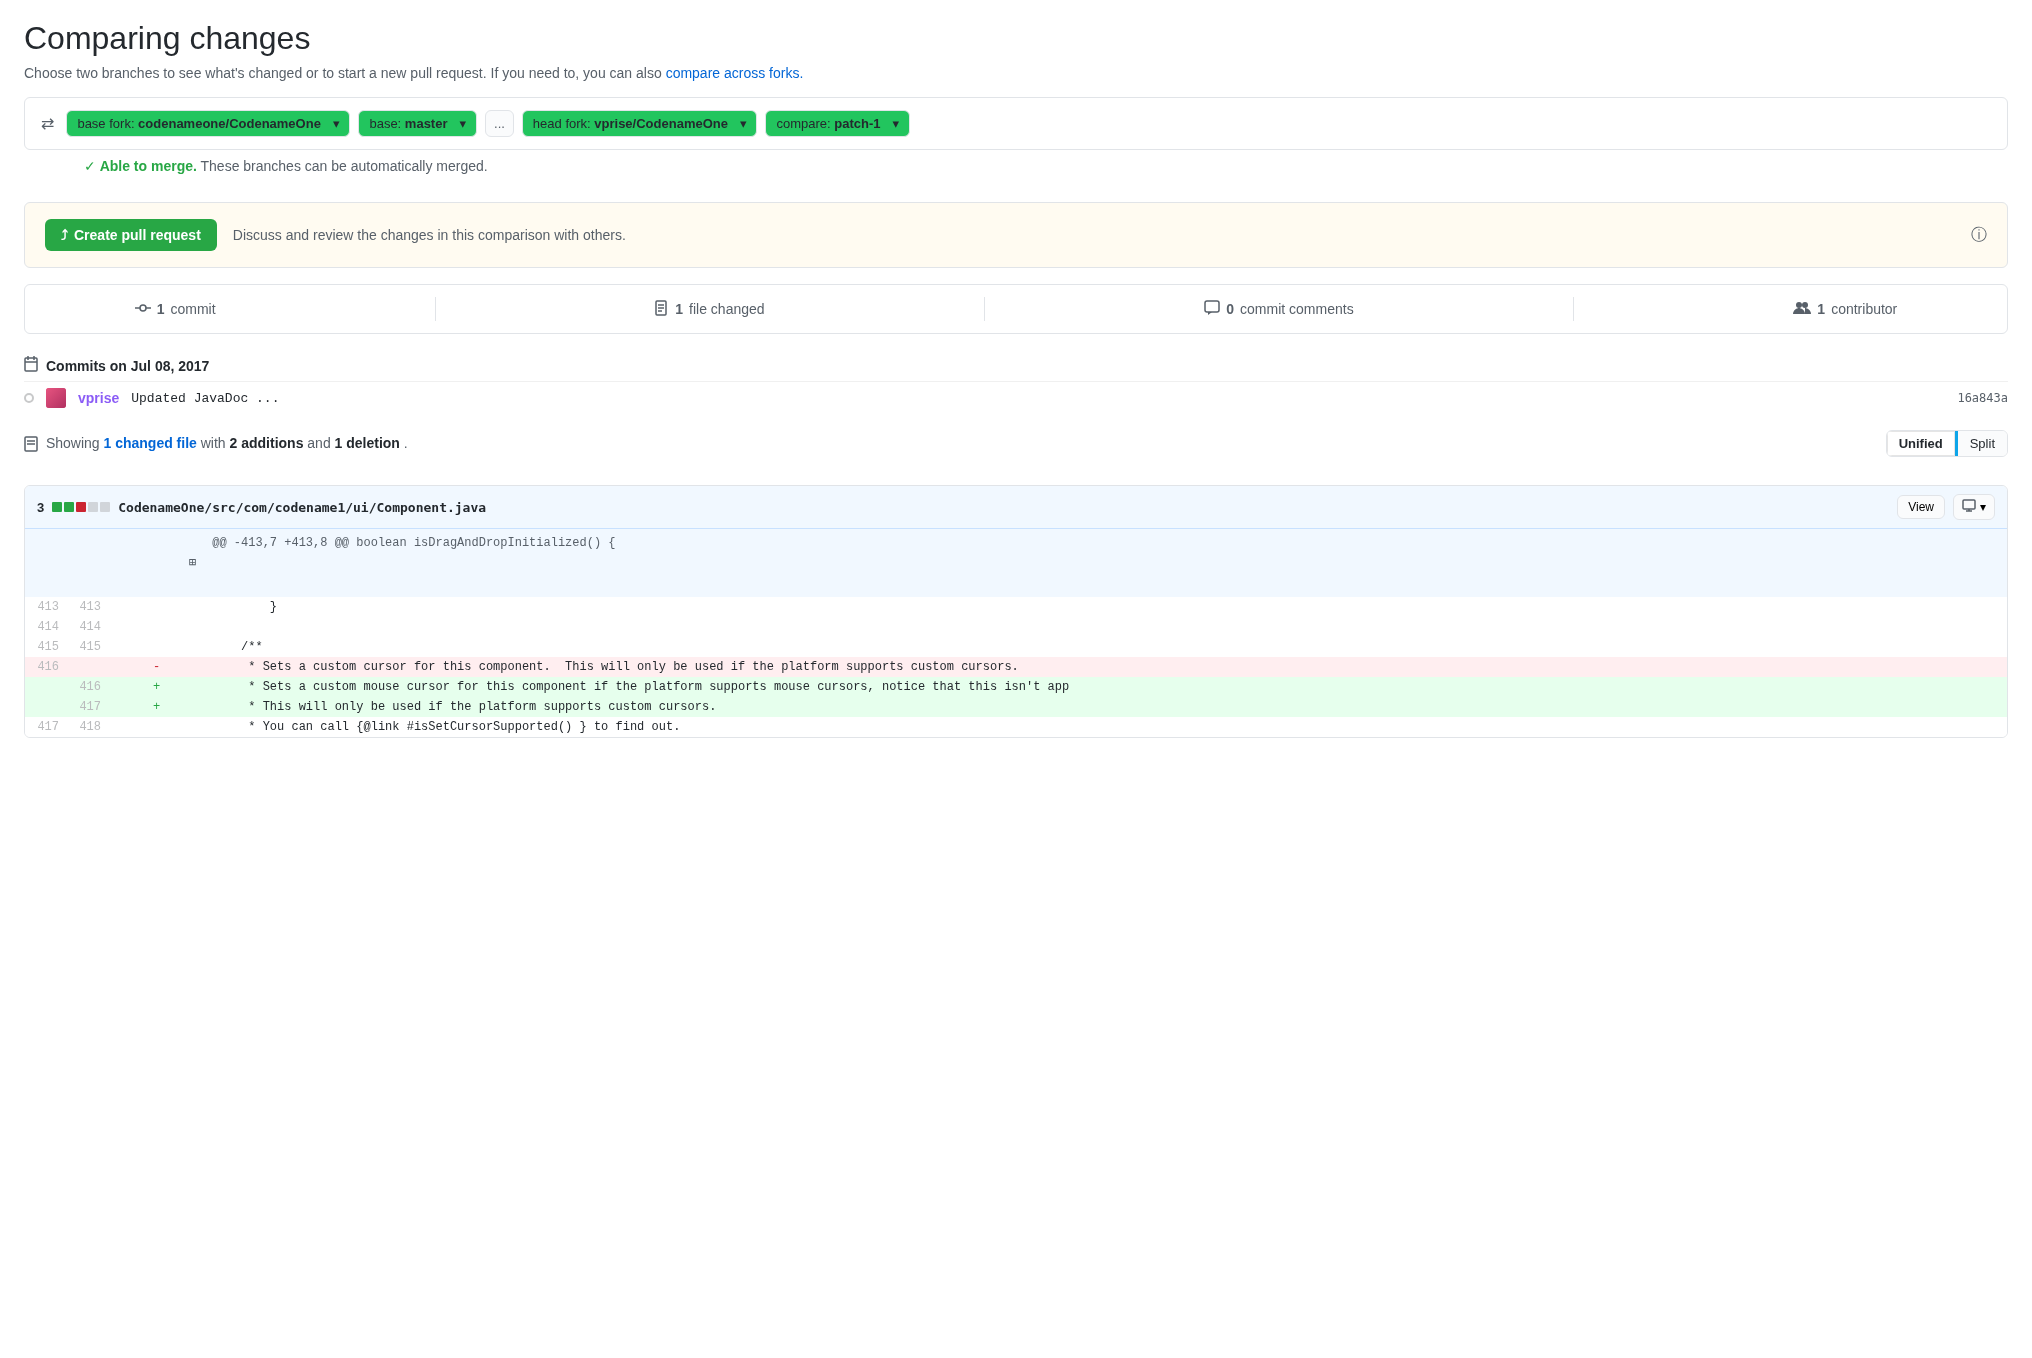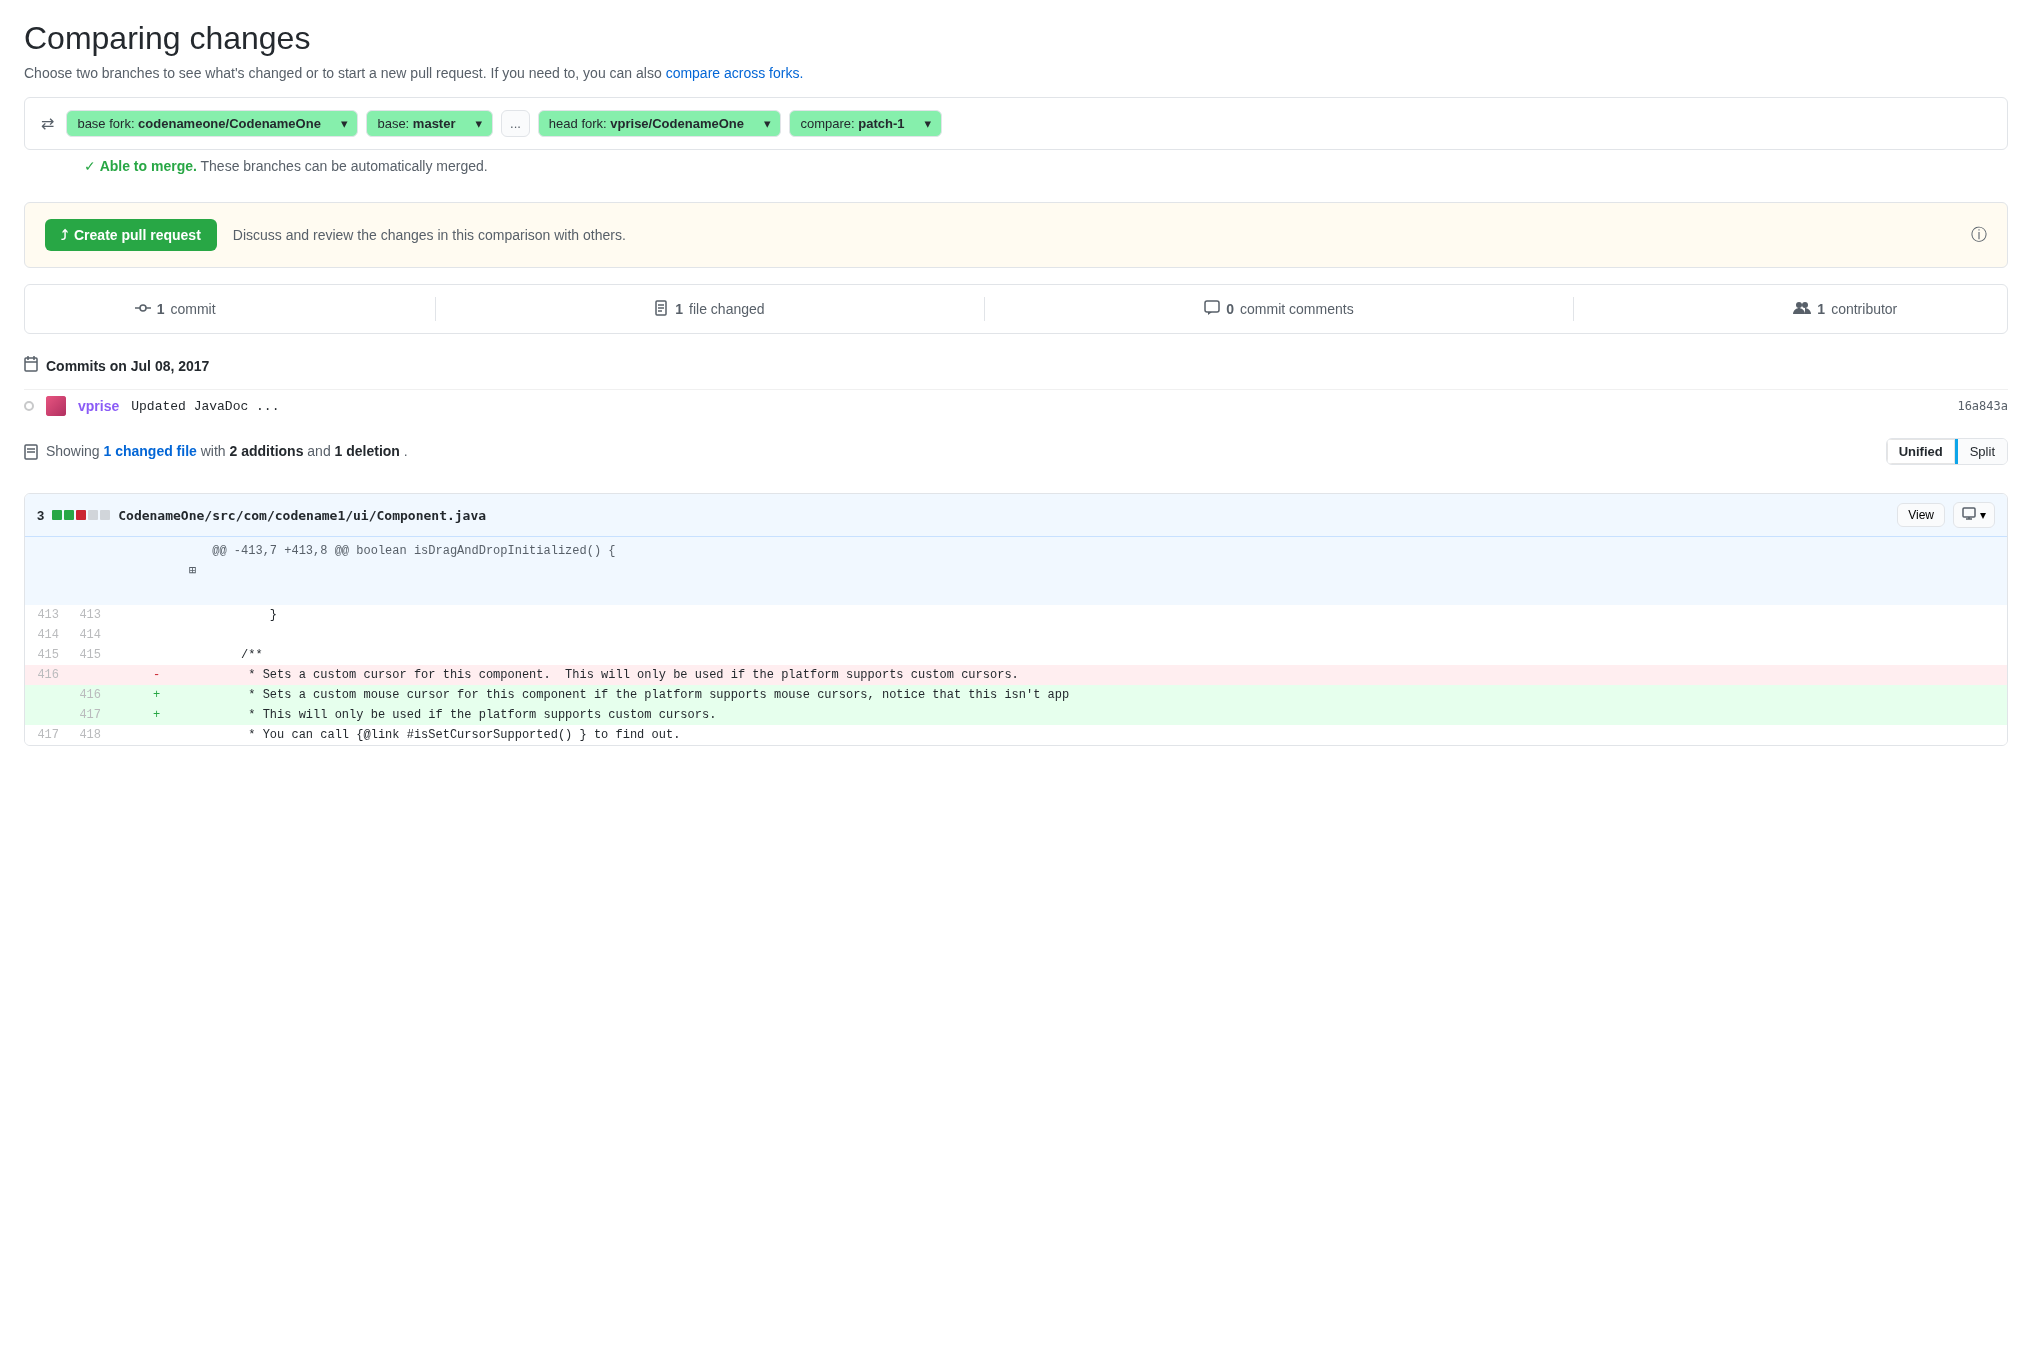--- a/index.html
+++ b/index.html
@@ -36,26 +36,26 @@
       margin-bottom: 16px;
     }
     .branch-bar .compare-icon {
       color: #586069;
       font-size: 16px;
       margin-right: 4px;
     }
     .select-btn {
       display: inline-flex;
       align-items: center;
-      gap: 20px;
+      gap: 12px;
       border: 1px solid #e1e4e8;
       border-radius: 6px;
       padding: 5px 10px;
       font-size: 13px;
-      background: #86efac;
+      background: #22c55e;
       cursor: pointer;
       color: #24292e;
       text-align: right;
     }
     .select-btn .bold { font-weight: 600; }
     .dots-btn {
       border: 1px solid #e1e4e8;
       border-radius: 6px;
       padding: 5px 8px;
       background: #fafbfc;
@@ -133,21 +133,20 @@
 
     
     .commits-section { margin-bottom: 16px; }
     .commits-date {
       display: flex;
       align-items: center;
       gap: 8px;
       font-size: 14px;
       font-weight: 600;
       color: #24292e;
-      margin-bottom: 8px;
       padding: 6px 0;
     }
     .commit-row {
       display: flex;
       align-items: center;
       gap: 12px;
       padding: 6px 0;
       border-top: 1px solid #f0f0f0;
     }
     .commit-dot {

